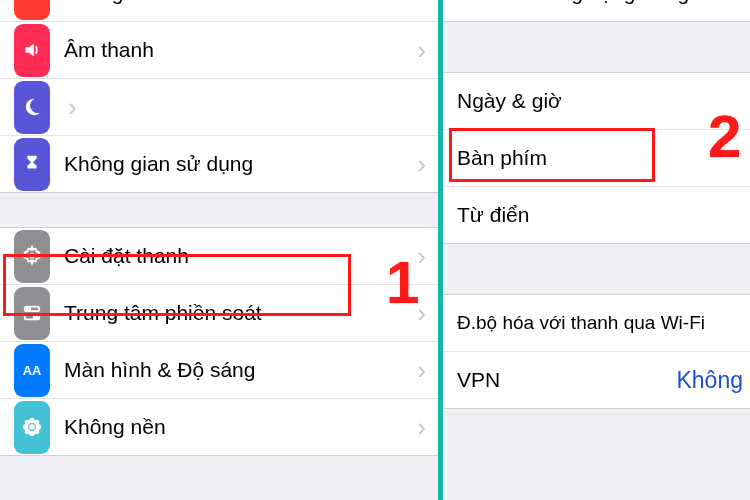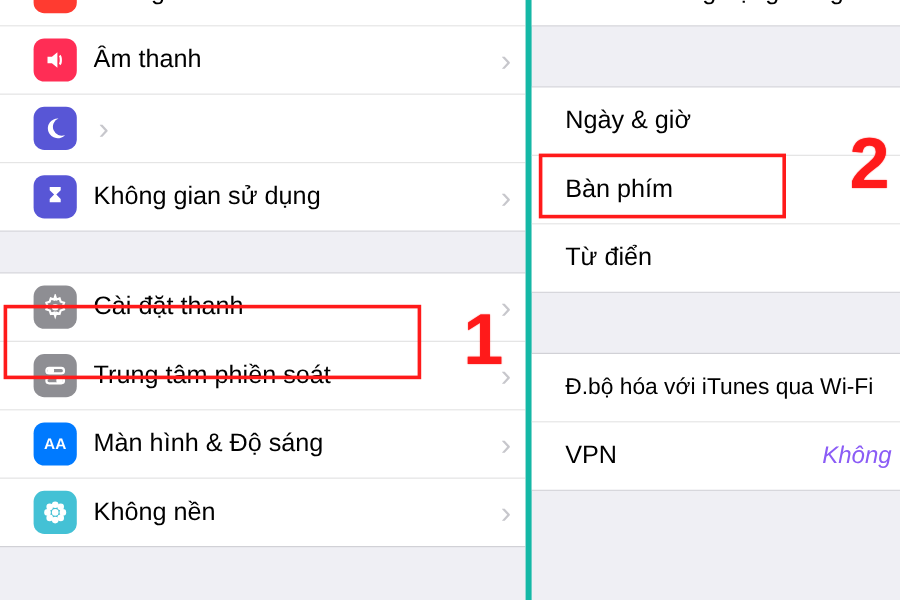--- a/index.html
+++ b/index.html
@@ -20,60 +20,59 @@
     overflow: hidden;
   }
   .pane.left  { left: 0;   width: 438px; }
   .pane.right { left: 438px; width: 312px; border-left: 5px solid #14b8a6; }
 
   .row {
     display: flex;
     align-items: center;
     background: #fff;
     height: 56px;
-    padding-left: 28px;
+    padding-left: 14px;
     padding-right: 8px;
     font-size: 21px;
     color: #000;
     position: relative;
   }
   .row + .row { border-top: 1px solid #e5e5e5; }
 
   .group { border-top: 1px solid #d1d1d6; border-bottom: 1px solid #d1d1d6; }
   .group + .spacer { height: 34px; }
   .spacer { height: 34px; }
 
   .icon {
     width: 36px;
-    height: 36px;
+    height: 53px;
     border-radius: 9px;
     margin-right: 14px;
     display: flex;
     align-items: center;
     justify-content: center;
     flex: 0 0 36px;
   }
   .icon svg { width: 22px; height: 22px; }
 
   .label { flex: 1 1 auto; white-space: nowrap; overflow: hidden; text-overflow: ellipsis; }
 
   .chev {
     flex: 0 0 auto;
     color: #c7c7cc;
     font-size: 26px;
     padding: 0 4px;
   }
   .value {
-    color: #8b5cf6;
-    font-size: 20px;
+    color: #1d4ed8;
+    font-size: 23px;
     padding-right: 4px;
     white-space: nowrap;
     overflow: hidden;
     text-overflow: ellipsis;
-    font-style: italic;
   }
 
   
   .ic-red    { background: #ff3b30; }
   .ic-sound  { background: #ff2d55; }
   .ic-dnd    { background: #5856d6; }
   .ic-time   { background: #5856d6; }
   .ic-gear   { background: #8e8e93; }
   .ic-ctrl   { background: #8e8e93; }
   .ic-bright { background: #007aff; }
@@ -216,21 +215,21 @@
     </div>
     <div class="row">
       <span class="label">Từ điển</span>
     </div>
   </div>
 
   <div class="spacer" style="height:50px;"></div>
 
   <div class="group">
     <div class="row" style="font-size:19px;">
-      <span class="label">Đ.bộ hóa với iTunes qua Wi-Fi</span>
+      <span class="label">Đ.bộ hóa với thanh qua Wi-Fi</span>
     </div>
     <div class="row">
       <span class="label">VPN</span>
       <span class="value">Không</span>
     </div>
   </div>
 
 </div>
 
 <div class="annot-box" style="left:3px; top:254px; width:342px; height:56px;"></div>

